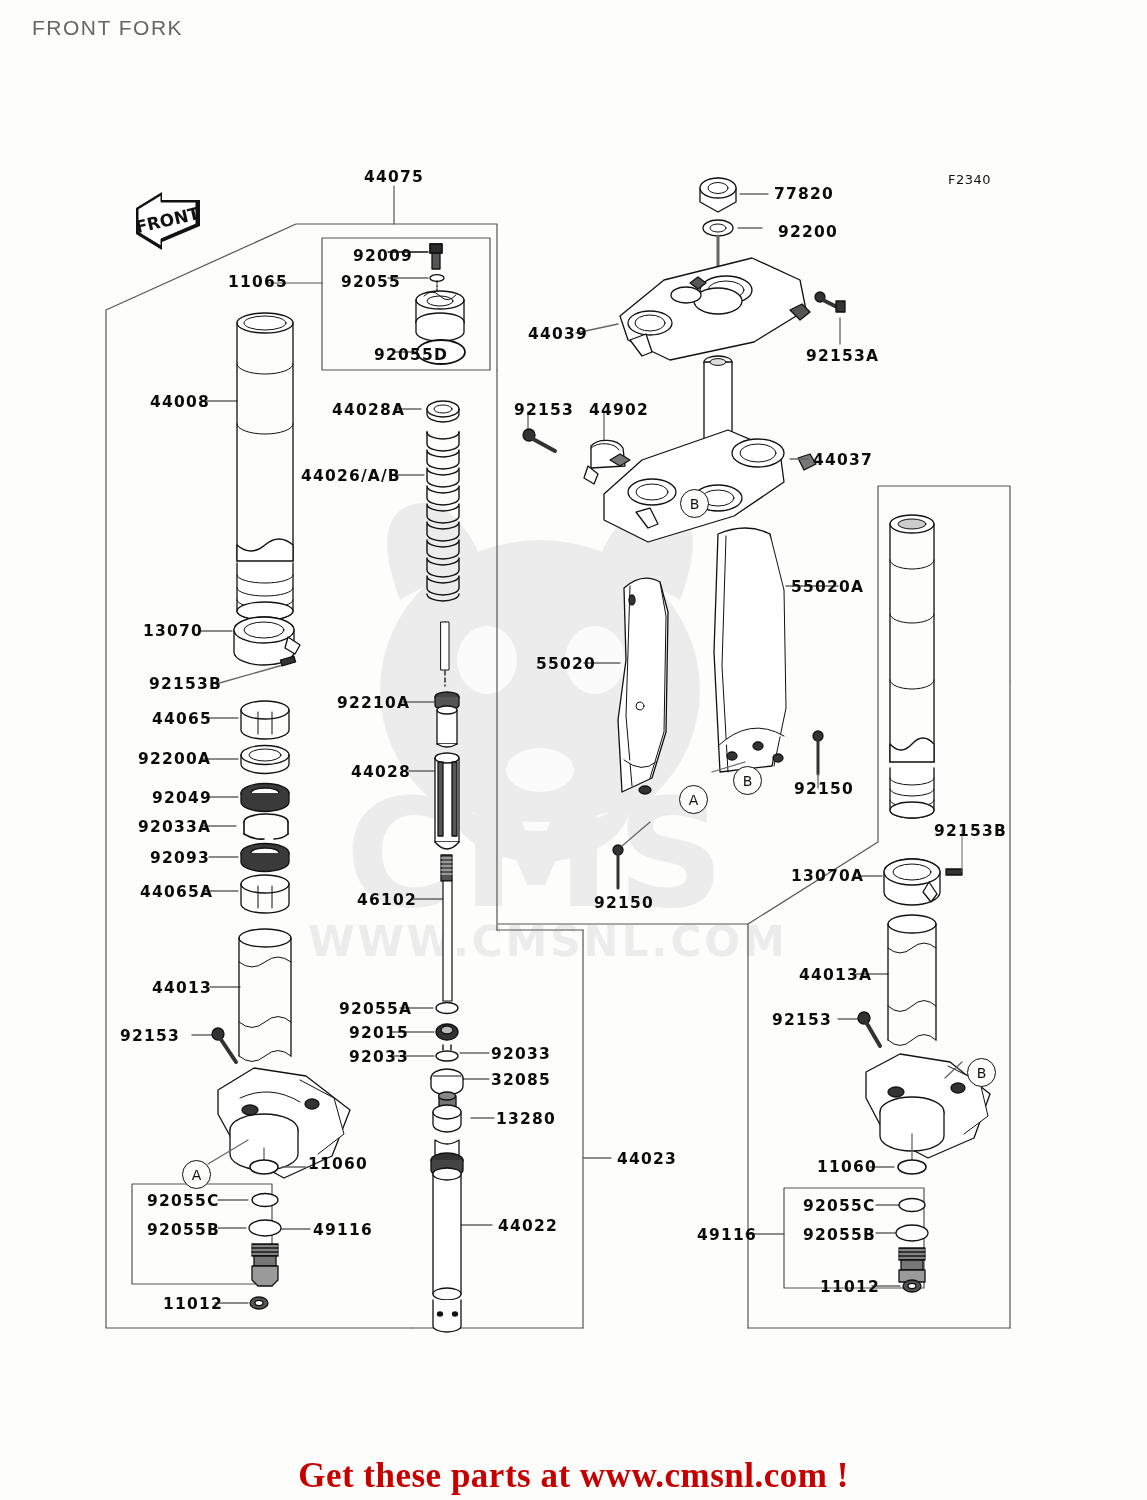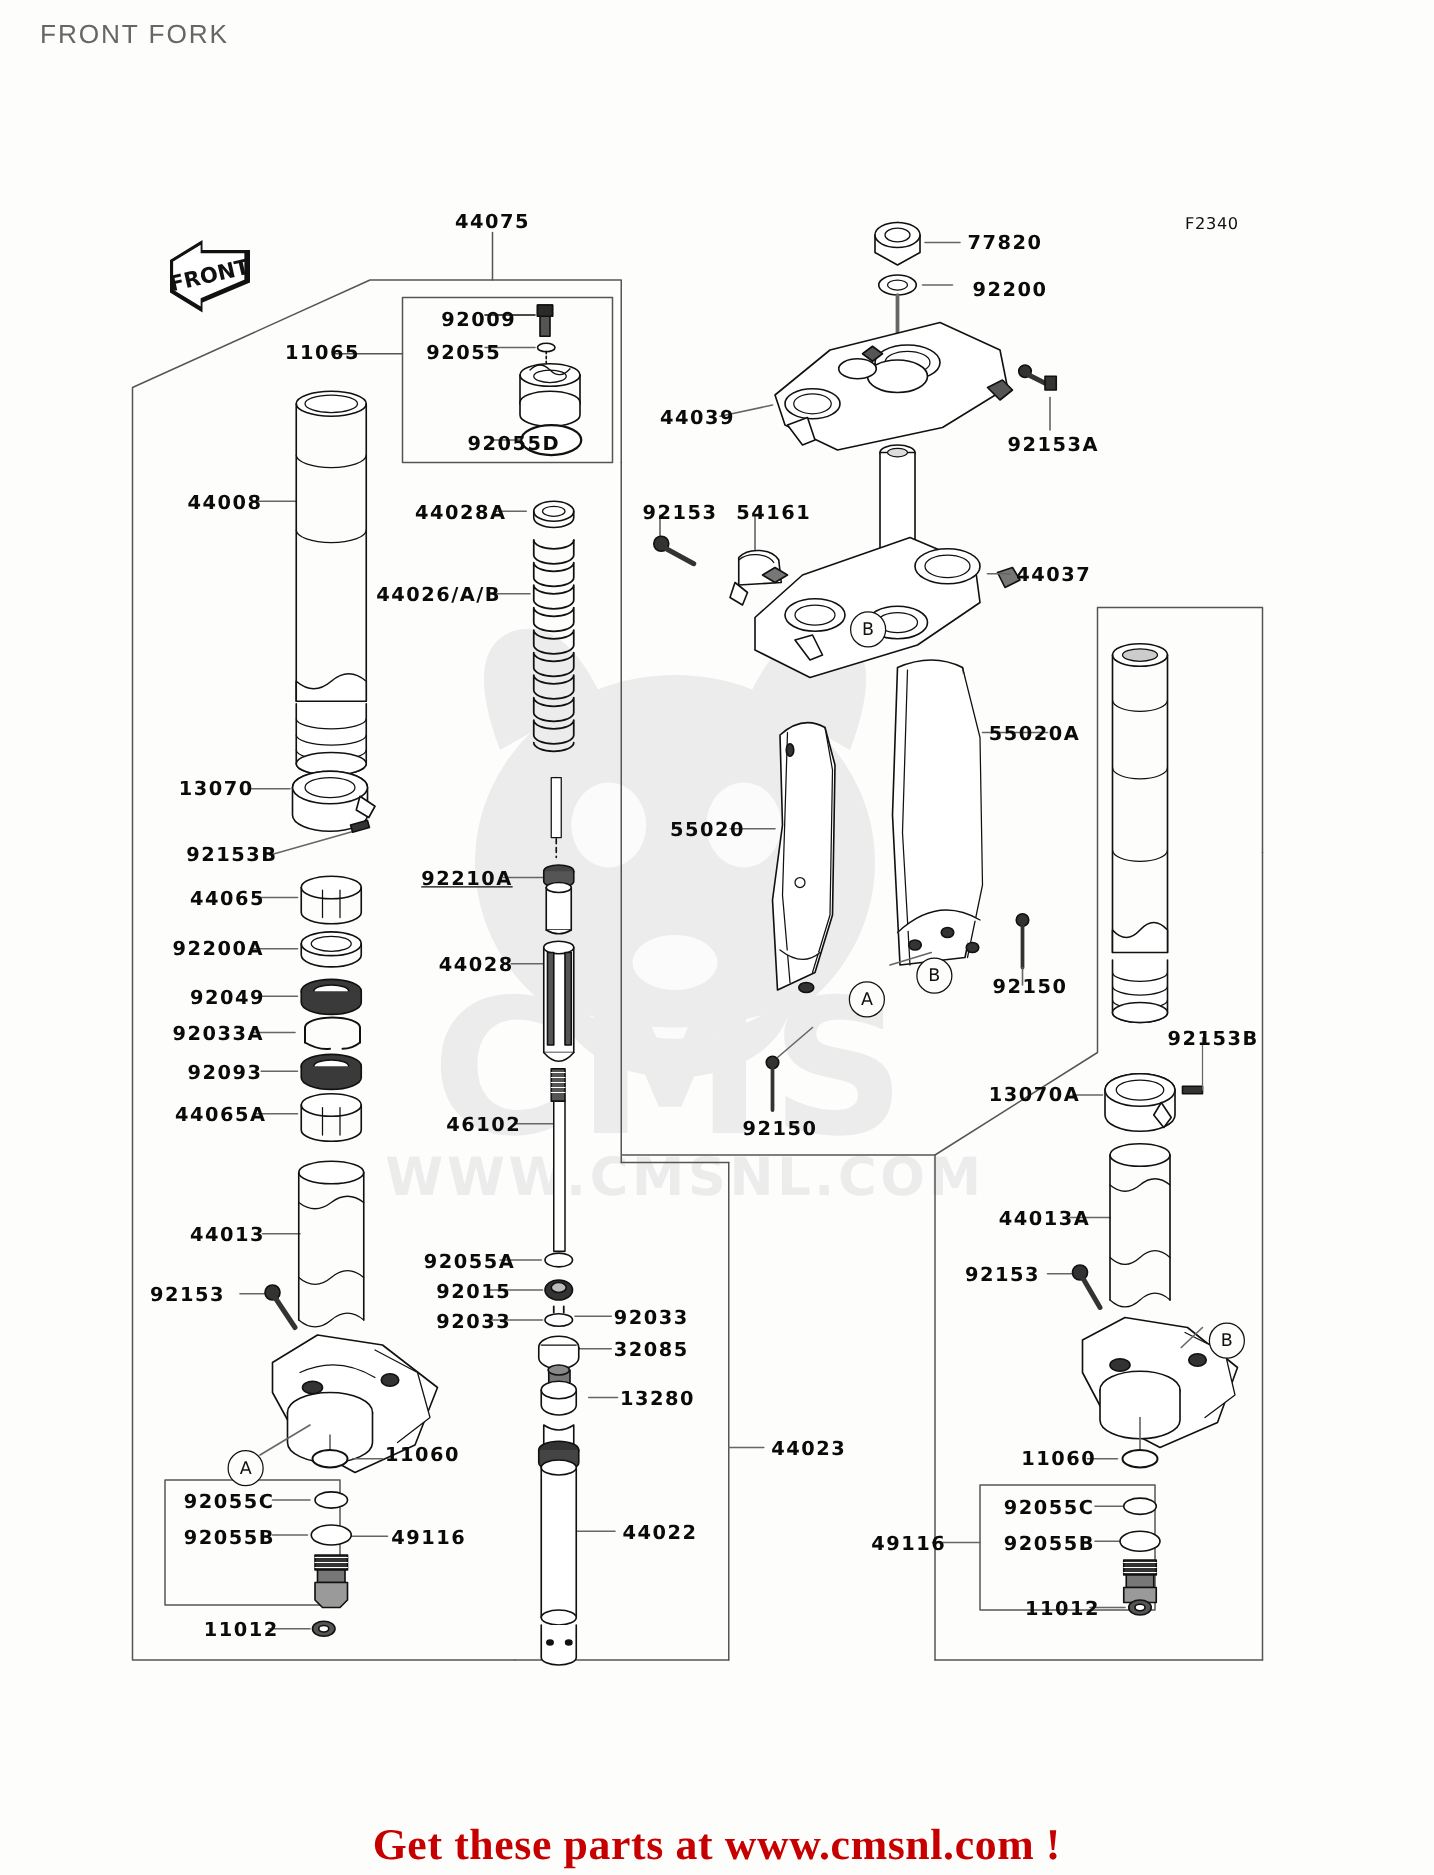--- a/index.html
+++ b/index.html
@@ -487,37 +487,37 @@
     <div class="lbl" style="left: 138px; top: 820px;">92033A</div>
     <div class="lbl" style="left: 150px; top: 851px;">92093</div>
     <div class="lbl" style="left: 140px; top: 885px;">44065A</div>
     <div class="lbl" style="left: 152px; top: 981px; text-align: center;">44013</div>
     <div class="lbl" style="left: 120px; top: 1029px;">92153</div>
     <div class="lbl" style="left: 308px; top: 1157px;">11060</div>
     <div class="lbl" style="left: 147px; top: 1194px;">92055C</div>
     <div class="lbl" style="left: 147px; top: 1223px;">92055B</div>
     <div class="lbl" style="left: 313px; top: 1223px;">49116</div>
     <div class="lbl" style="left: 163px; top: 1297px;">11012</div>
-    <div class="lbl" style="left: 337px; top: 696px; text-decoration: underline;">92210A</div>
+    <div class="lbl" style="left: 337px; top: 696px;">92210A</div>
     <div class="lbl" style="left: 351px; top: 765px;">44028</div>
     <div class="lbl" style="left: 357px; top: 893px;">46102</div>
     <div class="lbl" style="left: 339px; top: 1002px;">92055A</div>
     <div class="lbl" style="left: 349px; top: 1026px;">92015</div>
     <div class="lbl" style="left: 349px; top: 1050px;">92033</div>
     <div class="lbl" style="left: 491px; top: 1047px;">92033</div>
     <div class="lbl" style="left: 491px; top: 1073px;">32085</div>
     <div class="lbl" style="left: 496px; top: 1112px;">13280</div>
     <div class="lbl" style="left: 498px; top: 1219px;">44022</div>
     <div class="lbl" style="left: 617px; top: 1152px;">44023</div>
     <div class="lbl" style="left: 774px; top: 187px;">77820</div>
     <div class="lbl" style="left: 767px; top: 225px; margin-left: 11px;">92200</div>
     <div class="lbl" style="left: 528px; top: 327px;">44039</div>
     <div class="lbl" style="left: 806px; top: 349px;">92153A</div>
     <div class="lbl" style="left: 514px; top: 403px;">92153</div>
-    <div class="lbl" style="left: 589px; top: 403px;">54161</div>
+    <div class="lbl" style="left: 589px; top: 403px;">44902</div>
     <div class="lbl" style="left: 813px; top: 453px;">44037</div>
     <div class="lbl" style="left: 791px; top: 580px;">55020A</div>
     <div class="lbl" style="left: 536px; top: 657px;">55020</div>
     <div class="lbl" style="left: 794px; top: 782px;">92150</div>
     <div class="lbl" style="left: 594px; top: 896px;">92150</div>
     <div class="lbl" style="left: 934px; top: 824px;">92153B</div>
     <div class="lbl" style="left: 791px; top: 869px;">13070A</div>
     <div class="lbl" style="left: 799px; top: 968px;">44013A</div>
     <div class="lbl" style="left: 772px; top: 1013px;">92153</div>
     <div class="lbl" style="left: 817px; top: 1160px;">11060</div>

